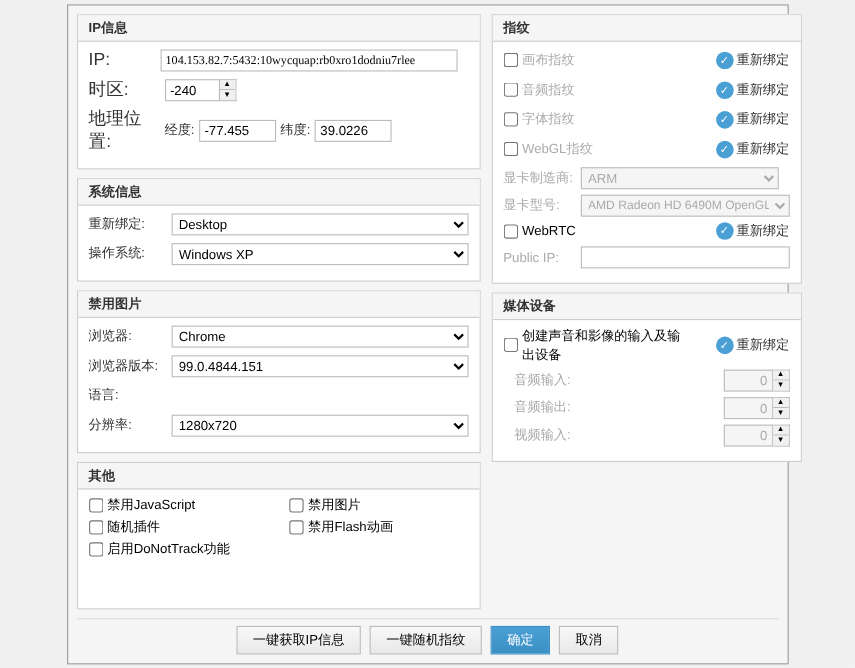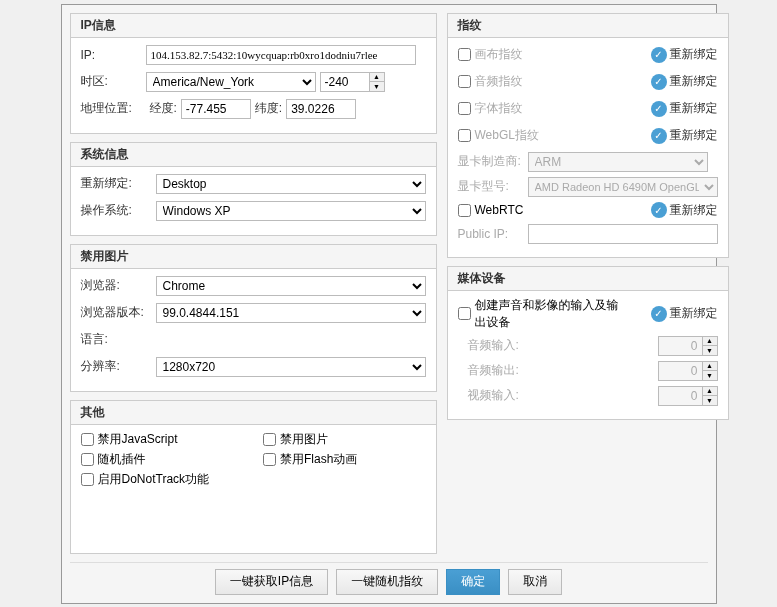--- a/index.html
+++ b/index.html
@@ -50,21 +50,21 @@
     }
     .form-row {
       display: flex;
       align-items: center;
       margin-bottom: 5px;
       min-height: 22px;
     }
     .form-label {
       width: 65px;
       color: #333;
-      font-size: 12px;
+      font-size: 16px;
       flex-shrink: 0;
     }
     .form-label-wide {
       width: 75px;
       color: #333;
       font-size: 12px;
       flex-shrink: 0;
     }
     input[type="text"] {
       height: 20px;
@@ -311,23 +311,20 @@
     <div class="left-panel">
 
       <div class="section">
         <div class="section-header">IP信息</div>
         <div class="form-row">
           <span class="form-label">IP:</span>
           <input type="text" class="ip-input" value="104.153.82.7:5432:10wycquap:rb0xro1dodniu7rlee" style="width: 270px; font-size: 11px; font-family: Liberation Serif, serif;">
         </div>
         <div class="form-row">
           <span class="form-label">时区:</span>
-          <select class="timezone-select" style="width:170px;">
-            <option>America/New_York</option>
-          </select>
           <input type="text" value="-240" style="width: 50px; margin-left: 4px; height: 20px; border: 1px solid rgb(187, 187, 187); padding: 1px 4px; font-size: 12px; font-family: inherit;">
           <div style="display:flex;flex-direction:column;border:1px solid #bbb;border-left:none;height:20px;">
             <button class="spin-btn">▲</button>
             <button class="spin-btn">▼</button>
           </div>
         </div>
         <div class="form-row">
           <span class="form-label">地理位置:</span>
           <span class="geo-label">经度:</span>
           <input type="text" class="geo-input" value="-77.455" style="">

